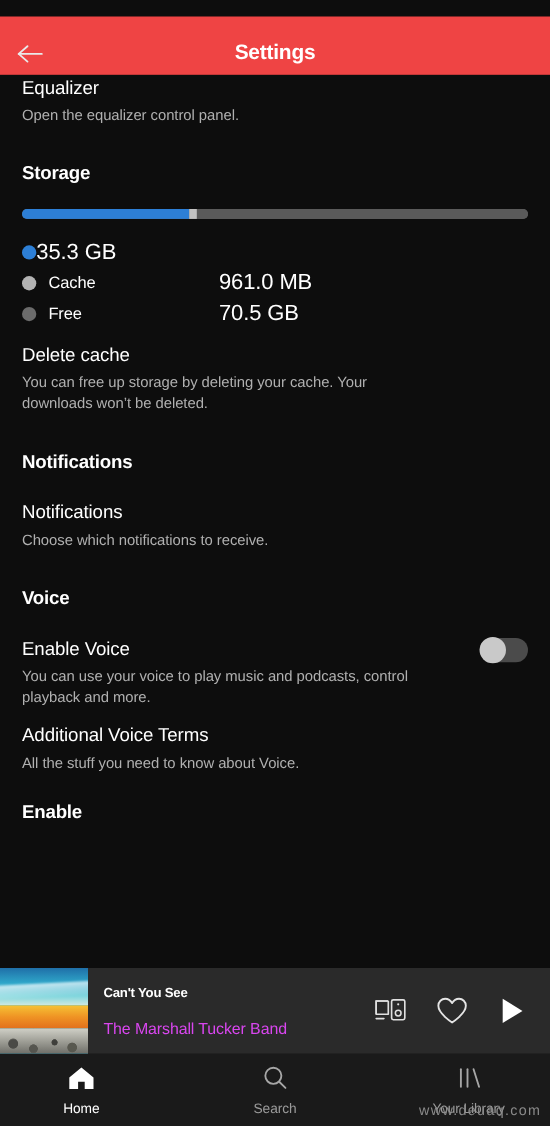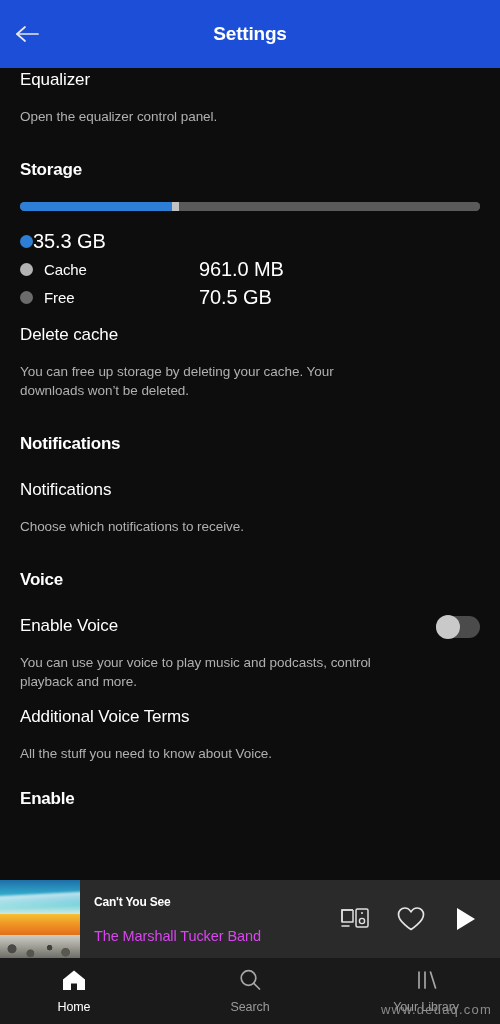--- a/index.html
+++ b/index.html
@@ -6,22 +6,22 @@
   html, body {
     width:500px; height:1024px;
     background:#0d0d0d;
     font-family:"Liberation Sans", sans-serif;
     overflow:hidden;
   }
   #app { position:relative; width:500px; height:1024px; background:#0d0d0d; }
 
   
   .header {
-    position:absolute; top:0; left:0; width:500px; height:68px;
-    background:#1d4ed8;
+    position:absolute; top:15px; left:0; width:500px; height:68px;
+    background:#ef4444;
     display:flex; align-items:center;
   }
   .back-btn {
     width:56px; height:68px;
     display:flex; align-items:center; justify-content:center;
     cursor:pointer;
   }
   .back-btn svg { display:block; }
   .header-title {
     position:absolute; left:0; width:500px; text-align:center;
@@ -38,21 +38,21 @@
     overflow:hidden;
   }
 
   .row { position:relative; }
   .row-title {
     font-size:17px; color:#ffffff; font-weight:400;
     line-height:24px; letter-spacing:-0.1px;
   }
   .row-sub {
     font-size:13.5px; color:#b0b0b0; line-height:19px;
-    margin-top:15px; max-width:380px; letter-spacing:-0.05px;
+    margin-top:3px; max-width:380px; letter-spacing:-0.05px;
   }
   .section-head {
     font-size:17px; font-weight:bold; color:#ffffff;
     letter-spacing:-0.2px;
   }
   .sec-spacer-lg { height:34px; }
   .sec-spacer-md { height:26px; }
 
   
   .bar-wrap { margin-top:22px; }

